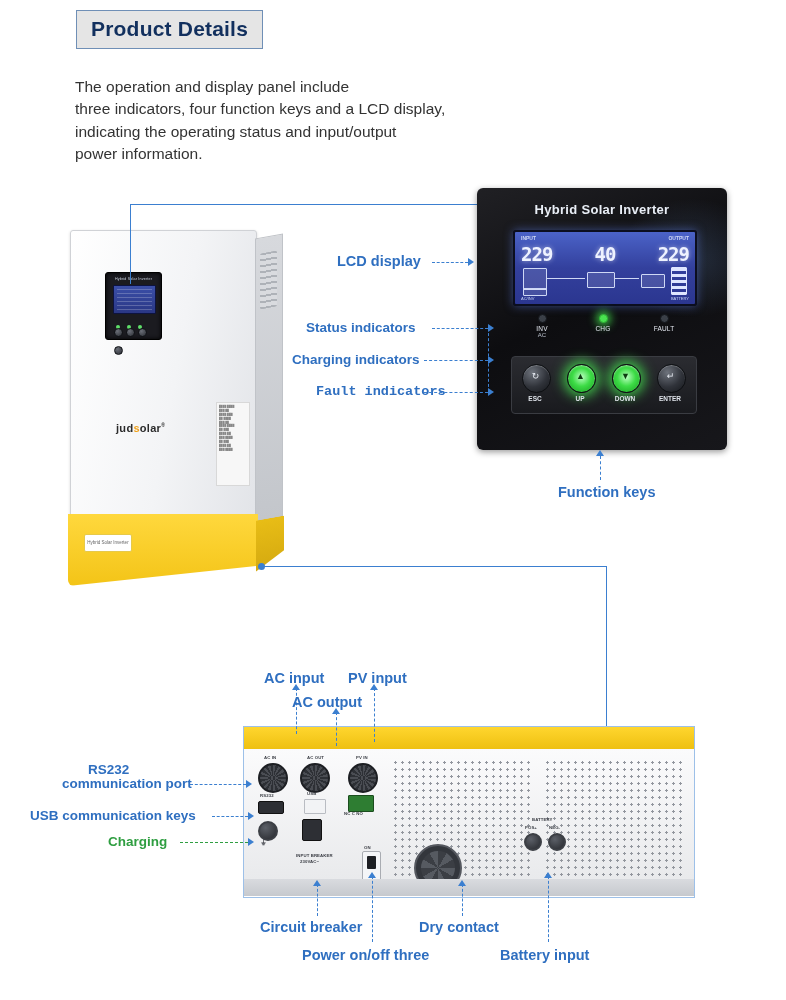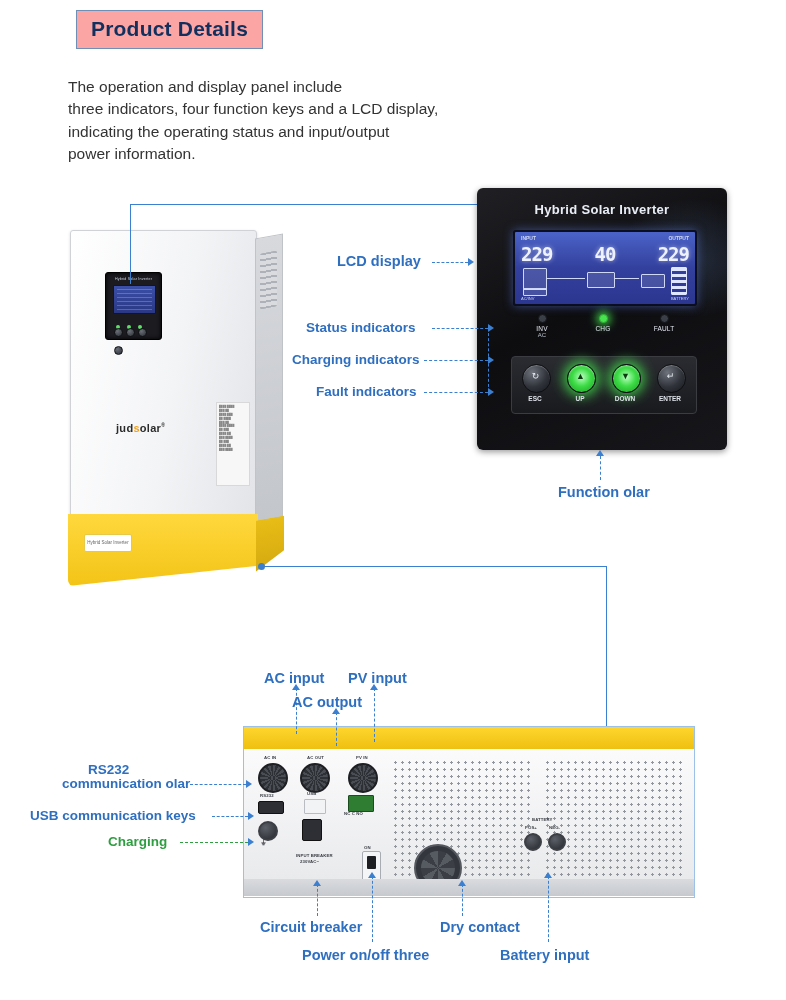--- a/index.html
+++ b/index.html
@@ -10,21 +10,21 @@
     color:#222;
     position:relative;
     overflow:hidden;
   }
   .page{position:relative;width:786px;height:1000px;}
 
   
   .title-wrap{position:absolute;left:76px;top:10px;}
   .title-box{
     display:inline-block;
-    background:#fca5a5;
+    background:#e5e5e5;
     border:1px solid #6f8fb6;
     color:#12305e;
     font-size:21px;
     font-weight:bold;
     padding:6px 14px 7px 14px;
     letter-spacing:.2px;
   }
   .intro{
     position:absolute;left:68px;top:76px;width:520px;
     font-size:15.5px;line-height:1.45;color:#333;
@@ -293,21 +293,21 @@
   }
 </style>
 </head>
 <body>
 
 <div class="page">
 
   <div class="title-wrap">
     <div class="title-box">Product Details</div>
   </div>
-  <div class="intro" style="white-space:pre-line;">The operation and display panel include
+  <div class="intro" style="white-space:pre-line;margin-left:7px;">The operation and display panel include
 three indicators, four function keys and a LCD display,
 indicating the operating status and input/output
 power information.</div>
 
   <div class="inverter">
     <div class="inv-body"></div>
     <div class="inv-side"></div>
     <div class="inv-vents"></div>
     <div class="inv-panel">
       <div class="pt">Hybrid Solar Inverter</div>
@@ -395,31 +395,31 @@
       <div class="key-lbl" style="left:141px;">ENTER</div>
     </div>
   </div>
 
   <div class="lbl big" style="left:337px;top:253px;">LCD display</div>
   <div class="dash-h" style="left:432px;top:262px;width:36px;"></div>
   <div class="arrow-r" style="left:468px;top:258px;"></div>
 
   <div class="lbl" style="left:306px;top:320px;">Status indicators</div>
   <div class="lbl" style="left:292px;top:352px;">Charging indicators</div>
-  <div class="lbl" style="left:316px;top:384px;">Fault indicators</div>
+  <div class="lbl" style="left:316px;top:384px;font-family:Liberation Mono, monospace;">Fault indicators</div>
 
   <div class="dash-h" style="left:432px;top:328px;width:56px;"></div>
   <div class="dash-h" style="left:424px;top:360px;width:64px;"></div>
   <div class="dash-h" style="left:424px;top:392px;width:64px;"></div>
   <div class="dash-v" style="left:488px;top:328px;height:64px;"></div>
   <div class="arrow-r" style="left:488px;top:324px;"></div>
   <div class="arrow-r" style="left:488px;top:356px;"></div>
   <div class="arrow-r" style="left:488px;top:388px;"></div>
 
-  <div class="lbl big" style="left:558px;top:484px;">Function olar</div>
+  <div class="lbl big" style="left:558px;top:484px;">Function keys</div>
   <div class="dash-v" style="left:600px;top:456px;height:24px;"></div>
   <div class="arrow-u" style="left:596px;top:450px;"></div>
 
   <div class="back">
     <div class="back-top"></div>
     <div class="back-body">
 
       <div class="tiny" style="left:20px;top:6px;">AC IN</div>
       <div class="tiny" style="left:63px;top:6px;">AC OUT</div>
       <div class="tiny" style="left:112px;top:6px;">PV IN</div>
@@ -469,41 +469,41 @@
 
   <div class="lbl big" style="left:348px;top:670px;">PV input</div>
   <div class="dash-v" style="left:374px;top:688px;height:54px;"></div>
   <div class="arrow-u" style="left:370px;top:684px;"></div>
 
   <div class="lbl big" style="left:292px;top:694px;">AC output</div>
   <div class="dash-v" style="left:336px;top:712px;height:34px;"></div>
   <div class="arrow-u" style="left:332px;top:708px;"></div>
 
   <div class="lbl" style="left:88px;top:762px;">RS232</div>
-  <div class="lbl" style="left:62px;top:776px;">communication olar</div>
+  <div class="lbl" style="left:62px;top:776px;">communication port</div>
   <div class="dash-h" style="left:190px;top:784px;width:56px;"></div>
   <div class="arrow-r" style="left:246px;top:780px;"></div>
 
   <div class="lbl" style="left:30px;top:808px;">USB communication keys</div>
   <div class="dash-h" style="left:212px;top:816px;width:36px;"></div>
   <div class="arrow-r" style="left:248px;top:812px;"></div>
 
   <div class="lbl green" style="left:108px;top:834px;">Charging</div>
   <div class="dash-h green" style="left:180px;top:842px;width:68px;"></div>
   <div class="arrow-r green" style="left:248px;top:838px;"></div>
 
   <div class="lbl big" style="left:260px;top:919px;">Circuit breaker</div>
   <div class="dash-v" style="left:317px;top:884px;height:32px;"></div>
   <div class="arrow-u" style="left:313px;top:880px;"></div>
 
   <div class="lbl big" style="left:302px;top:947px;">Power on/off three</div>
   <div class="dash-v" style="left:372px;top:876px;height:66px;"></div>
   <div class="arrow-u" style="left:368px;top:872px;"></div>
 
-  <div class="lbl big" style="left:440px;top:919px;">Dry contact</div>
+  <div class="lbl big" style="left:419px;top:919px;">Dry contact</div>
   <div class="dash-v" style="left:462px;top:884px;height:32px;"></div>
   <div class="arrow-u" style="left:458px;top:880px;"></div>
 
   <div class="lbl big" style="left:500px;top:947px;">Battery input</div>
   <div class="dash-v" style="left:548px;top:876px;height:66px;"></div>
   <div class="arrow-u" style="left:544px;top:872px;"></div>
 
 </div>
 
 </body></html>

